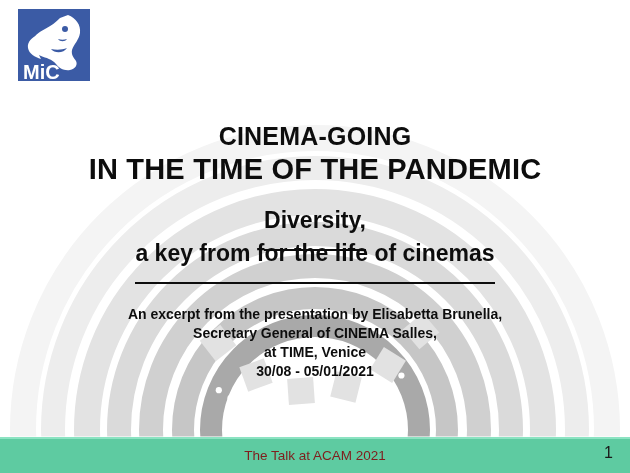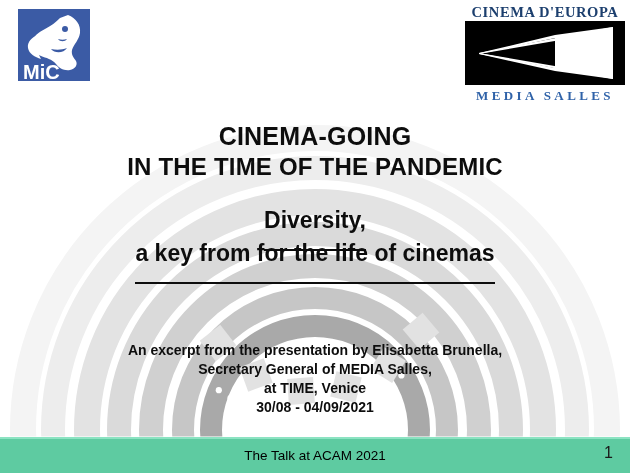--- a/index.html
+++ b/index.html
@@ -78,21 +78,21 @@
   }
   .title-line {
     position: absolute;
     width: 630px;
     text-align: center;
     font-weight: bold;
     color: #0d0d0d;
     white-space: nowrap;
   }
   #title-1 { top: 122px; font-size: 25px; letter-spacing: 0.2px; }
-  #title-2 { top: 153px; font-size: 24px; letter-spacing: 0.2px; }
+  #title-2 { top: 153px; font-size: 29px; letter-spacing: 0.2px; }
 
   .sub-line {
     position: absolute;
     width: 630px;
     text-align: center;
     font-weight: bold;
     color: #0d0d0d;
     white-space: nowrap;
   }
   #sub-1 { top: 207px; font-size: 23px; }
@@ -100,21 +100,20 @@
   .ul { border-bottom: 2px solid #0d0d0d; padding-bottom: 16px; }
 
   .credit-line {
     position: absolute;
     width: 630px;
     text-align: center;
     font-weight: bold;
     font-size: 14px;
     color: #0d0d0d;
     white-space: nowrap;
-    margin-top: 36px;
   }
   #cr-1 { top: 306px; }
   #cr-2 { top: 325px; }
   #cr-3 { top: 344px; }
   #cr-4 { top: 363px; }
 
   
   #footer-bar {
     position: absolute;
     left: 0; top: 437px;
@@ -123,21 +122,21 @@
     border-top: 2px solid #8CE3C2;
     box-sizing: border-box;
     z-index: 6;
   }
   #footer-text {
     position: absolute;
     left: 0; top: 9px;
     width: 630px;
     text-align: center;
     font-size: 13.5px;
-    color: #000000;
+    color: #7f1d1d;
   }
   #page-number {
     position: absolute;
     right: 17px; top: 5px;
     font-size: 16px;
     color: #1a1a1a;
     z-index: 7;
   }
 </style>
 </head>
@@ -204,53 +203,37 @@
                C17 45 13 40 14 34 C15 27 21 23 27 20 C33 17 38 13 42 9 Z"></path>
       <path d="M20 26 C14 28 9 33 10 39 C11 45 17 48 23 50 C20 45 19 40 20 34 Z"></path>
       <circle cx="47" cy="20" r="3" fill="#3B5BA5"></circle>
       <path d="M40 30 C43 31 46 31 49 30 C47 33 42 33 40 30 Z" fill="#3B5BA5"></path>
       <path d="M33 40 C38 41 44 41 49 39 C46 44 37 45 33 40 Z" fill="#3B5BA5"></path>
     </g>
 
     <text x="5" y="70" font-family="Liberation Sans, sans-serif" font-size="20" font-weight="bold" fill="#ffffff">MiC</text>
   </svg>
 
-  <div id="ms-logo">
-    <div id="ms-top-text">CINEMA D'EUROPA</div>
-    <div id="ms-beam-box">
-      <svg viewBox="0 0 160 64" width="160" height="64" aria-hidden="true">
-        <rect x="0" y="0" width="160" height="64" fill="#000000"></rect>
-
-        <polygon points="90,14 148,6 148,58 90,50" fill="#ffffff"></polygon>
-
-        <polygon points="14,32 148,6 148,10 14,33" fill="#ffffff"></polygon>
-        <polygon points="14,32 90,14 90,17 14,33" fill="#ffffff"></polygon>
-        <polygon points="14,32 90,47 90,50 14,33" fill="#ffffff"></polygon>
-        <polygon points="14,32 148,55 148,58 14,33" fill="#ffffff"></polygon>
-      </svg>
-    </div>
-    <div id="ms-bottom-text">MEDIA SALLES</div>
-  </div>
 
   <div id="content">
 
     <div class="title-line" id="title-1">CINEMA-GOING</div>
     <div class="title-line" id="title-2">IN THE TIME OF THE PANDEMIC</div>
 
     <div class="sub-line" id="sub-1">
       <span class="ul">Diversity,</span>
     </div>
     <div class="sub-line" id="sub-2">
       <span class="ul">a key from for the life of cinemas</span>
     </div>
 
     <div class="credit-line" id="cr-1">An excerpt from the presentation by Elisabetta Brunella,</div>
-    <div class="credit-line" id="cr-2">Secretary General of MEDIA Salles,</div>
+    <div class="credit-line" id="cr-2">Secretary General of CINEMA Salles,</div>
     <div class="credit-line" id="cr-3">at TIME, Venice</div>
-    <div class="credit-line" id="cr-4">30/08 - 04/09/2021</div>
+    <div class="credit-line" id="cr-4">30/08 - 05/01/2021</div>
   </div>
 
   <div id="footer-bar">
     <div id="footer-text">The Talk at ACAM 2021</div>
     <div id="page-number">1</div>
   </div>
 
 </div>
 
 </body></html>

